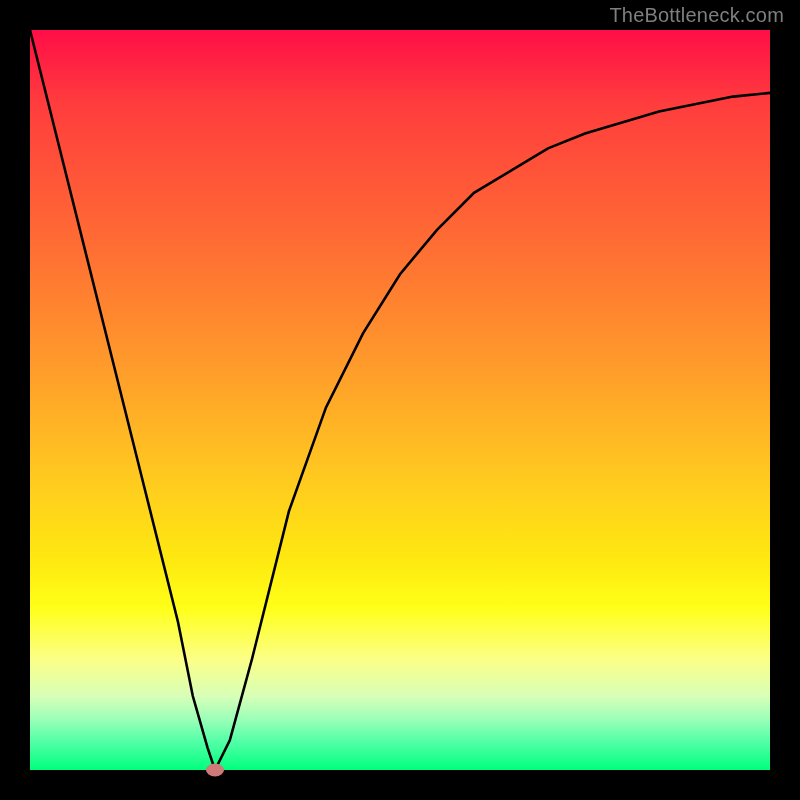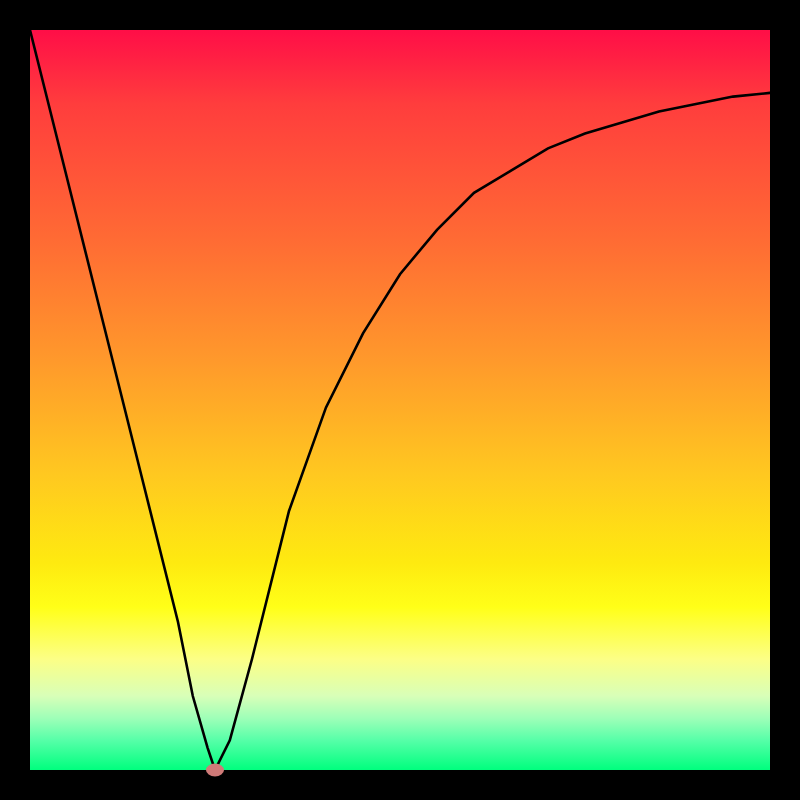--- a/index.html
+++ b/index.html
@@ -62,20 +62,21 @@
     font-size: 20px;
     font-weight: 500;
     letter-spacing: 0.2px;
   }
 </style>
 </head>
 <body>
 
 <div class="stage">
 
+  <div class="watermark">TheBottleneck.com</div>
 
   <div class="plot-area">
     <svg class="curve" viewBox="0 0 740 740" preserveAspectRatio="none">
       <path fill="none" stroke="#000" stroke-width="2.6" stroke-linecap="round" d="M 0.0 0.0 L 37.0 148.0 L 74.0 296.0 L 111.0 444.0 L 148.0 592.0 L 162.8 666.0 L 177.6 717.8 L 185.0 740.0 L 199.8 710.4 L 222.0 629.0 L 259.0 481.0 L 296.0 377.4 L 333.0 303.4 L 370.0 244.2 L 407.0 199.8 L 444.0 162.8 L 481.0 140.6 L 518.0 118.4 L 555.0 103.6 L 592.0 92.5 L 629.0 81.4 L 666.0 74.0 L 703.0 66.6 L 740.0 62.9"></path>
     </svg>
     <div class="marker" style="left:185.0px; top:740.0px; background:#cf7a78;"></div>
   </div>
 
 </div>
 

